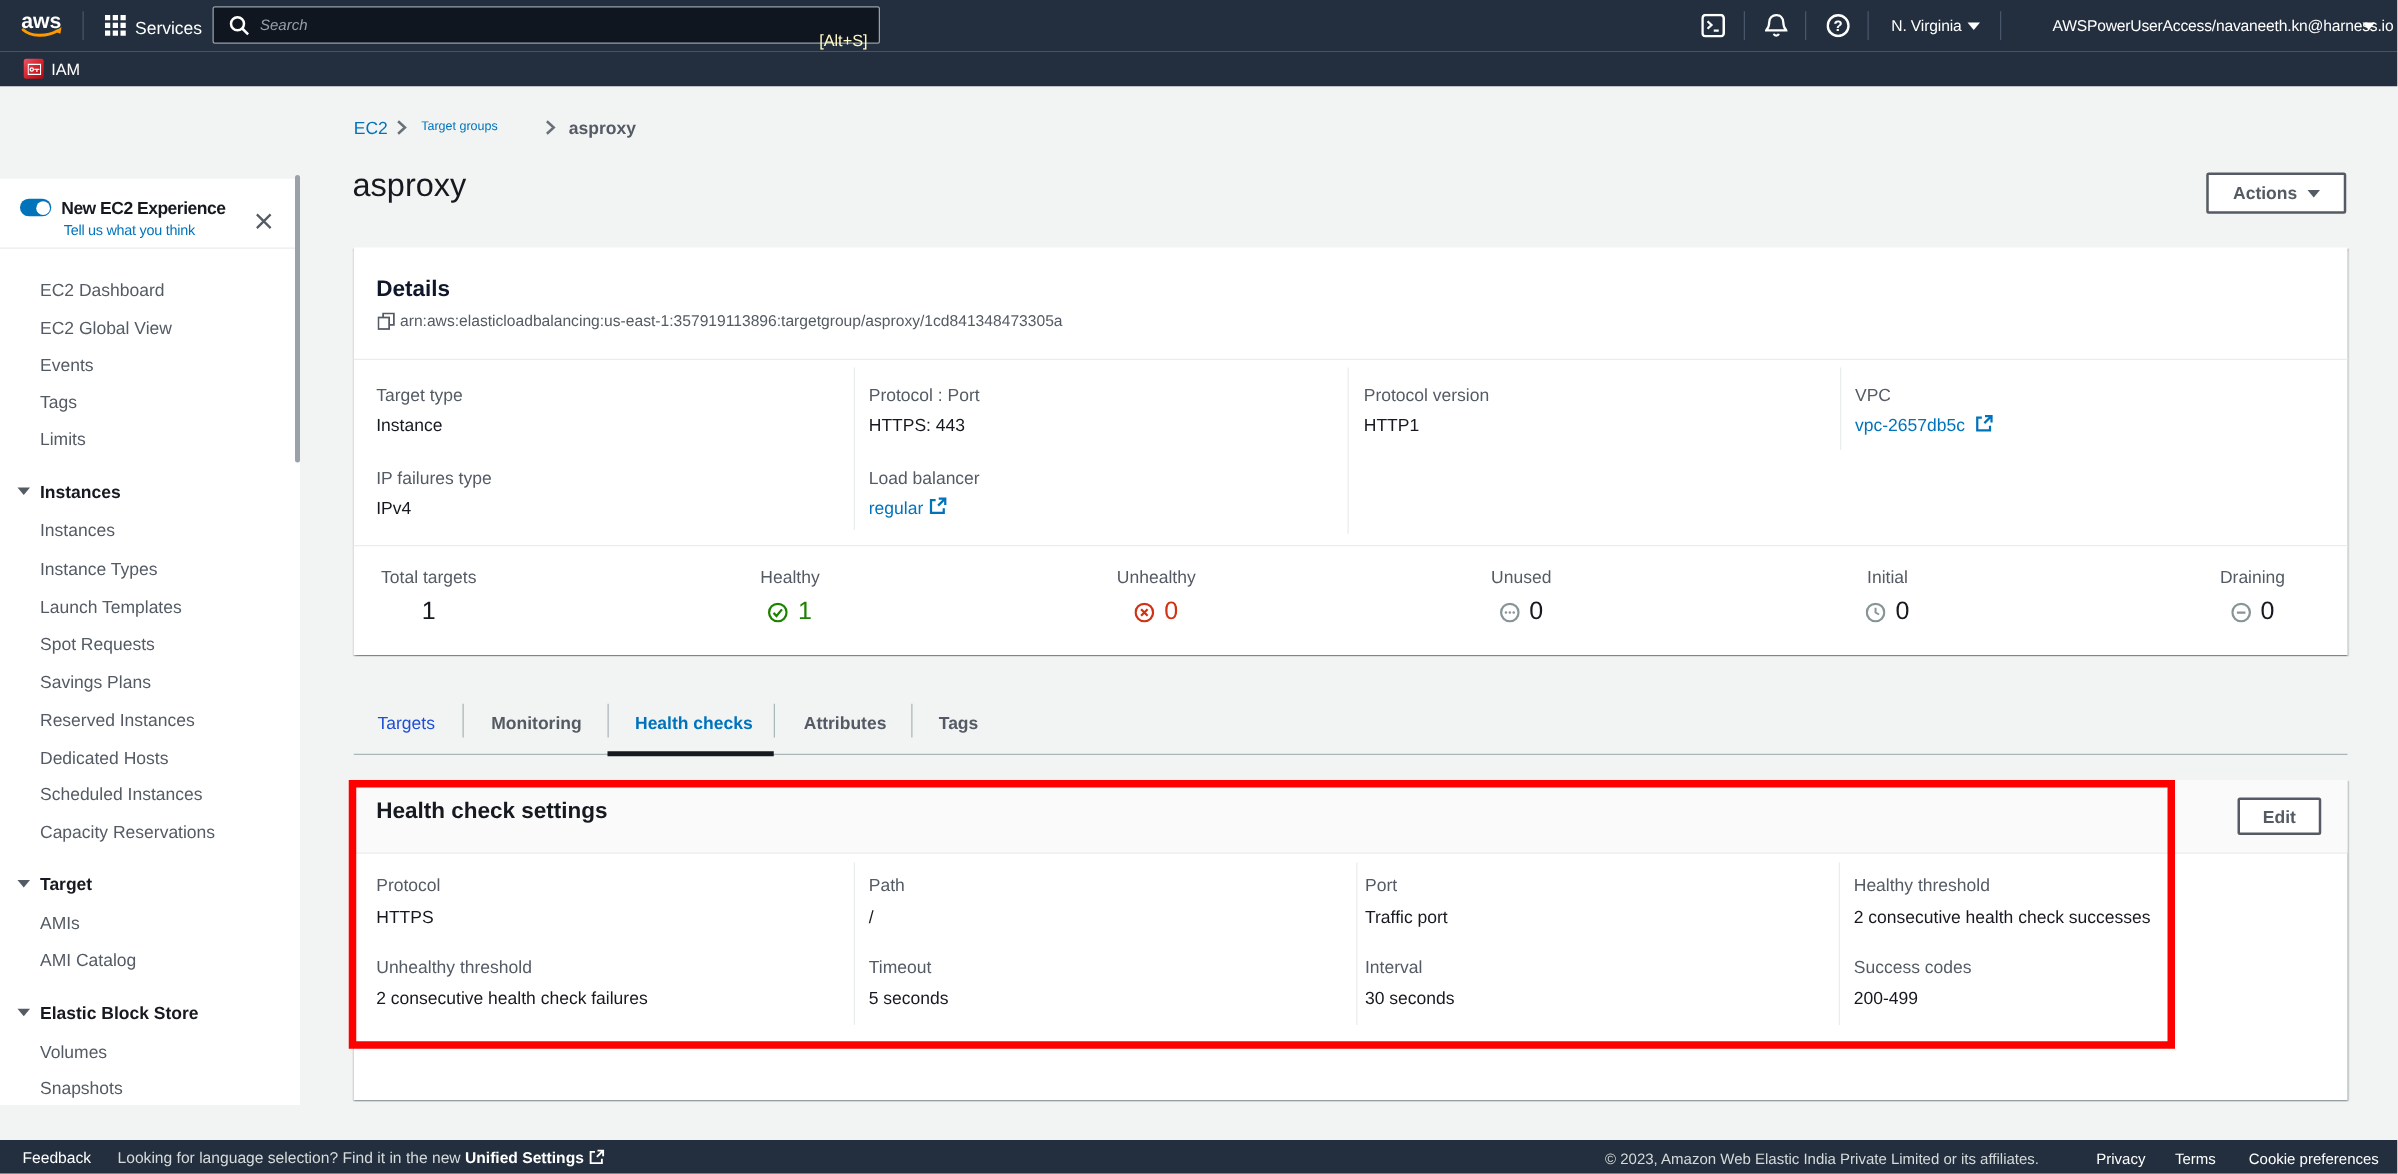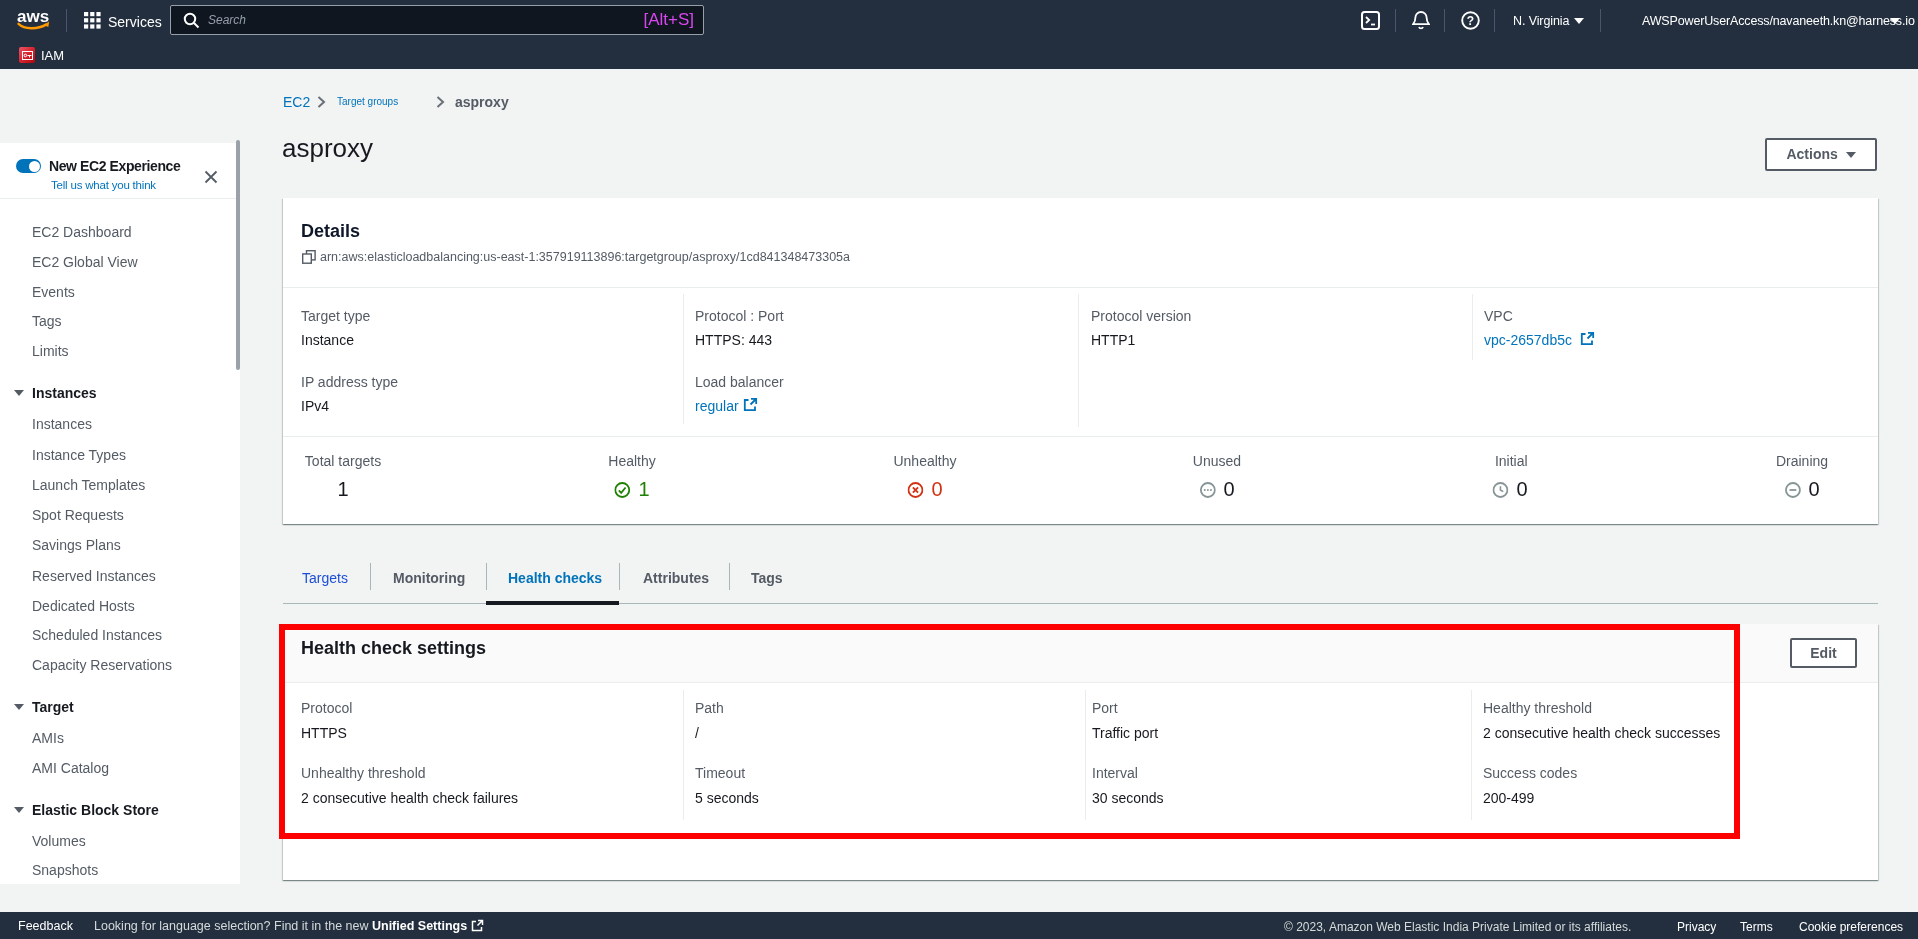--- a/index.html
+++ b/index.html
@@ -9,21 +9,21 @@
 .val{position:absolute;font-size:14px;line-height:14px;color:#16191f;white-space:nowrap}
 .lnk{color:#0073bb;text-decoration:none}
 .vline{position:absolute;width:1px;background:#eaeded}
 .hline{position:absolute;height:1px;background:#eaeded}
 .sep{position:absolute;width:1px;top:9px;height:23px;background:#48566b}
 .ntx{position:absolute;color:#fff;white-space:nowrap}
 .caret{position:absolute;width:0;height:0;border-left:5px solid transparent;border-right:5px solid transparent;border-top:6px solid #fff}
 .sitem{position:absolute;left:32px;font-size:14px;line-height:14px;color:#545b64;white-space:nowrap}
 .shead{position:absolute;left:32px;font-size:14px;line-height:14px;font-weight:bold;color:#16191f;white-space:nowrap}
 .sarr{position:absolute;left:14px;width:0;height:0;border-left:5px solid transparent;border-right:5px solid transparent;border-top:6px solid #545b64}
-.stat{position:absolute;transform:translateX(-50%);text-align:right;white-space:nowrap}
+.stat{position:absolute;transform:translateX(-50%);text-align:center;white-space:nowrap}
 .statval{margin-top:13px;display:flex;align-items:center;justify-content:center;gap:8px;height:17px}
 .card{position:absolute;background:#fff;box-shadow:0 1px 1px rgba(0,28,36,.3),1px 1px 1px rgba(0,28,36,.15),-1px 1px 1px rgba(0,28,36,.15)}
 .btn{position:absolute;background:#fff;border:2px solid #545b64;border-radius:2px;color:#545b64;font-weight:bold;font-size:14px;text-align:center}
 </style>
 </head>
 <body>
 
 <div class="a" style="left:0;top:0;width:1918px;height:41px;background:#232f3e">
 
   <svg class="a" style="left:16px;top:7px" width="36" height="27" viewBox="0 0 36 27">
@@ -46,21 +46,21 @@
     </g>
   </svg>
   <div class="ntx" style="left:108px;top:14px;font-size:14px">Services</div>
 
   <div class="a" style="left:170px;top:5px;width:534px;height:30px;background:#10161f;border:1px solid #95a0ab;border-radius:2px">
     <svg class="a" style="left:12px;top:6px" width="17" height="17" viewBox="0 0 17 17">
       <circle cx="7" cy="7" r="5.2" fill="none" stroke="#fff" stroke-width="2"></circle>
       <line x1="11" y1="11" x2="15.5" y2="15.5" stroke="#fff" stroke-width="2"></line>
     </svg>
     <div class="a" style="left:37px;top:7px;font-size:12px;font-style:italic;color:#95a0ab">Search</div>
-    <div class="a" style="right:9px;top:4px;font-size:17px;color:#d946ef">[Alt+S]</div>
+    <div class="a" style="right:9px;top:19px;font-size:13px;color:#fef9c3">[Alt+S]</div>
   </div>
 
   <svg class="a" style="left:1361px;top:11px" width="19" height="19" viewBox="0 0 19 19">
     <rect x="1" y="1" width="17" height="17" rx="2.5" fill="none" stroke="#fff" stroke-width="2"></rect>
     <path d="M5 6 l3.2 3 -3.2 3" fill="none" stroke="#fff" stroke-width="1.8"></path>
     <line x1="10" y1="13.5" x2="14" y2="13.5" stroke="#fff" stroke-width="1.8"></line>
   </svg>
   <div class="sep" style="left:1395px"></div>
   <svg class="a" style="left:1412px;top:10px" width="18" height="21" viewBox="0 0 18 21">
     <path d="M9 2 a5.6 5.6 0 0 1 5.6 5.6 c0 4.2 1.6 5.6 2.4 6.6 H1 c0.8-1 2.4-2.4 2.4-6.6 A5.6 5.6 0 0 1 9 2 z" fill="none" stroke="#fff" stroke-width="1.8"></path>
@@ -152,21 +152,21 @@
   </svg>
   <div class="a" style="left:37px;top:53px;font-size:12.5px;line-height:13px;color:#545b64;white-space:nowrap">arn:aws:elasticloadbalancing:us-east-1:357919113896:targetgroup/asproxy/1cd841348473305a</div>
   <div class="hline" style="left:0;top:89px;width:1595px"></div>
 
   <div class="vline" style="left:400px;top:96px;height:130px"></div>
   <div class="vline" style="left:795px;top:96px;height:133px"></div>
   <div class="vline" style="left:1189px;top:96px;height:66px"></div>
 
   <div class="lbl" style="left:18px;top:111px">Target type</div>
   <div class="val" style="left:18px;top:135px">Instance</div>
-  <div class="lbl" style="left:18px;top:177px">IP address type</div>
+  <div class="lbl" style="left:18px;top:177px">IP failures type</div>
   <div class="val" style="left:18px;top:201px">IPv4</div>
 
   <div class="lbl" style="left:412px;top:111px">Protocol : Port</div>
   <div class="val" style="left:412px;top:135px">HTTPS: 443</div>
   <div class="lbl" style="left:412px;top:177px">Load balancer</div>
   <div class="val lnk" style="left:412px;top:201px;color:#0073bb">regular</div>
   <svg class="a" style="left:460px;top:199px" width="15" height="15" viewBox="0 0 15 15">
     <path d="M5.5 3 H1.8 V13.2 H12 V9.5" fill="none" stroke="#0073bb" stroke-width="1.8"></path>
     <path d="M8 1.8 h5.2 V7 M13 2 L7.5 7.5" fill="none" stroke="#0073bb" stroke-width="1.8"></path>
   </svg>

